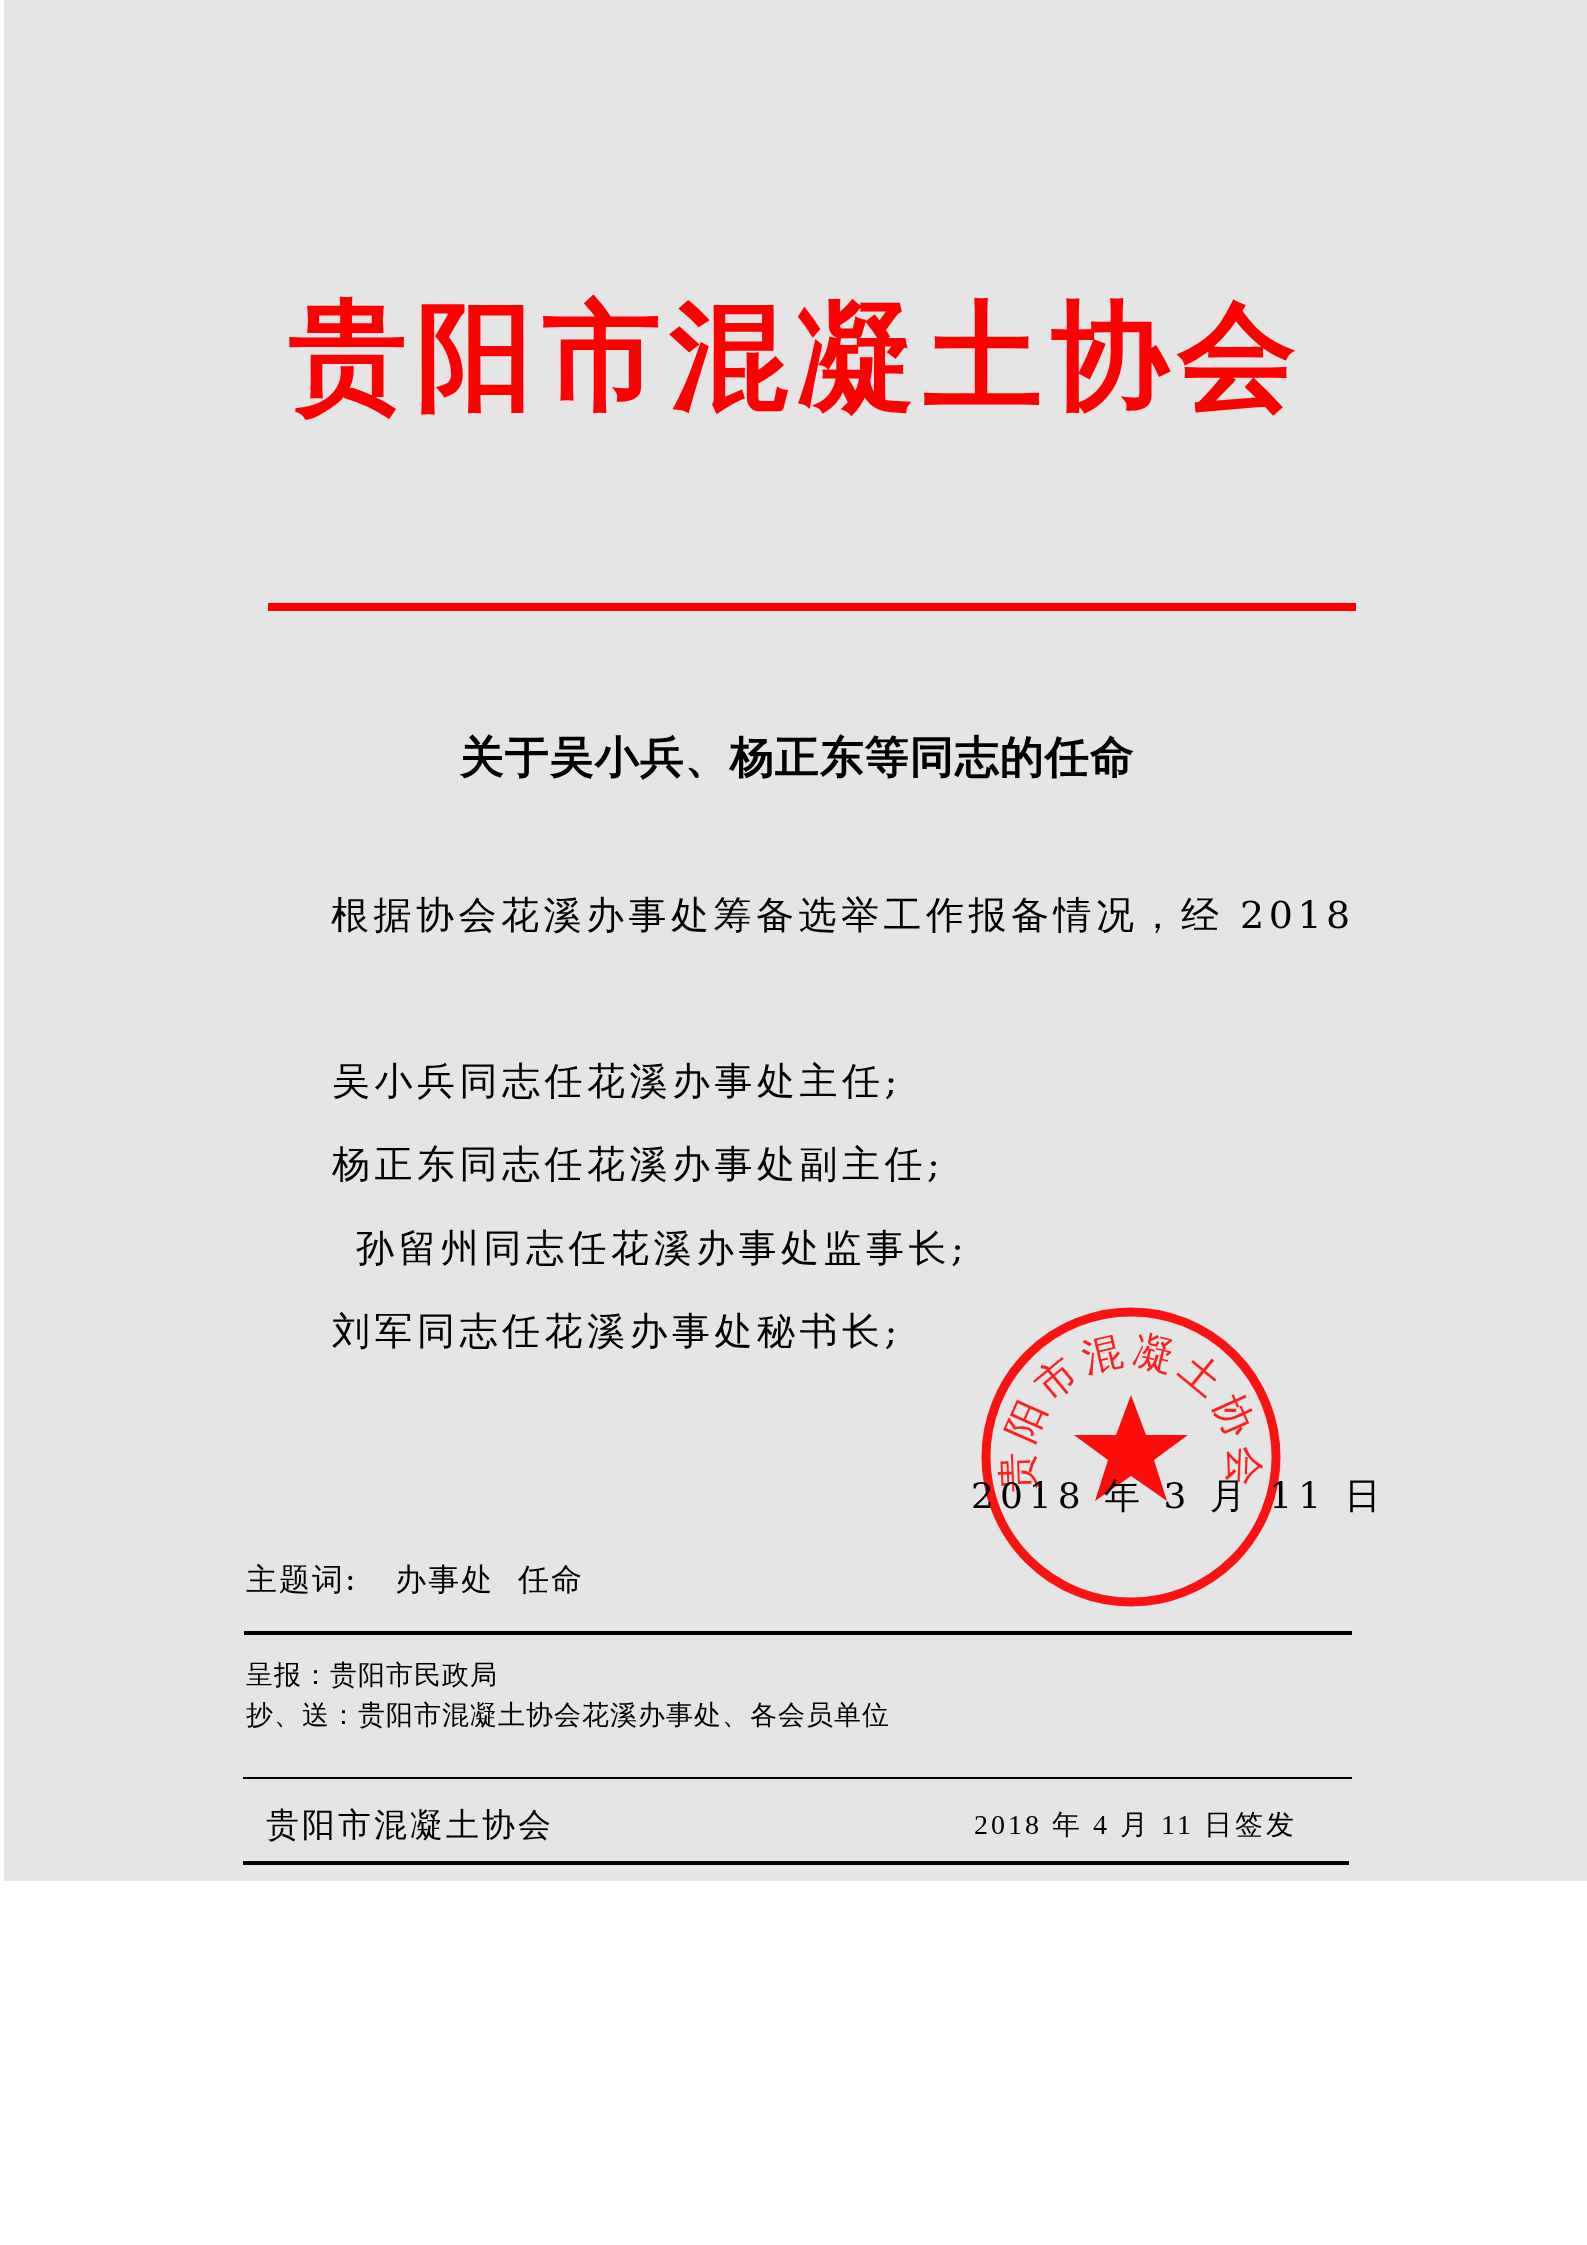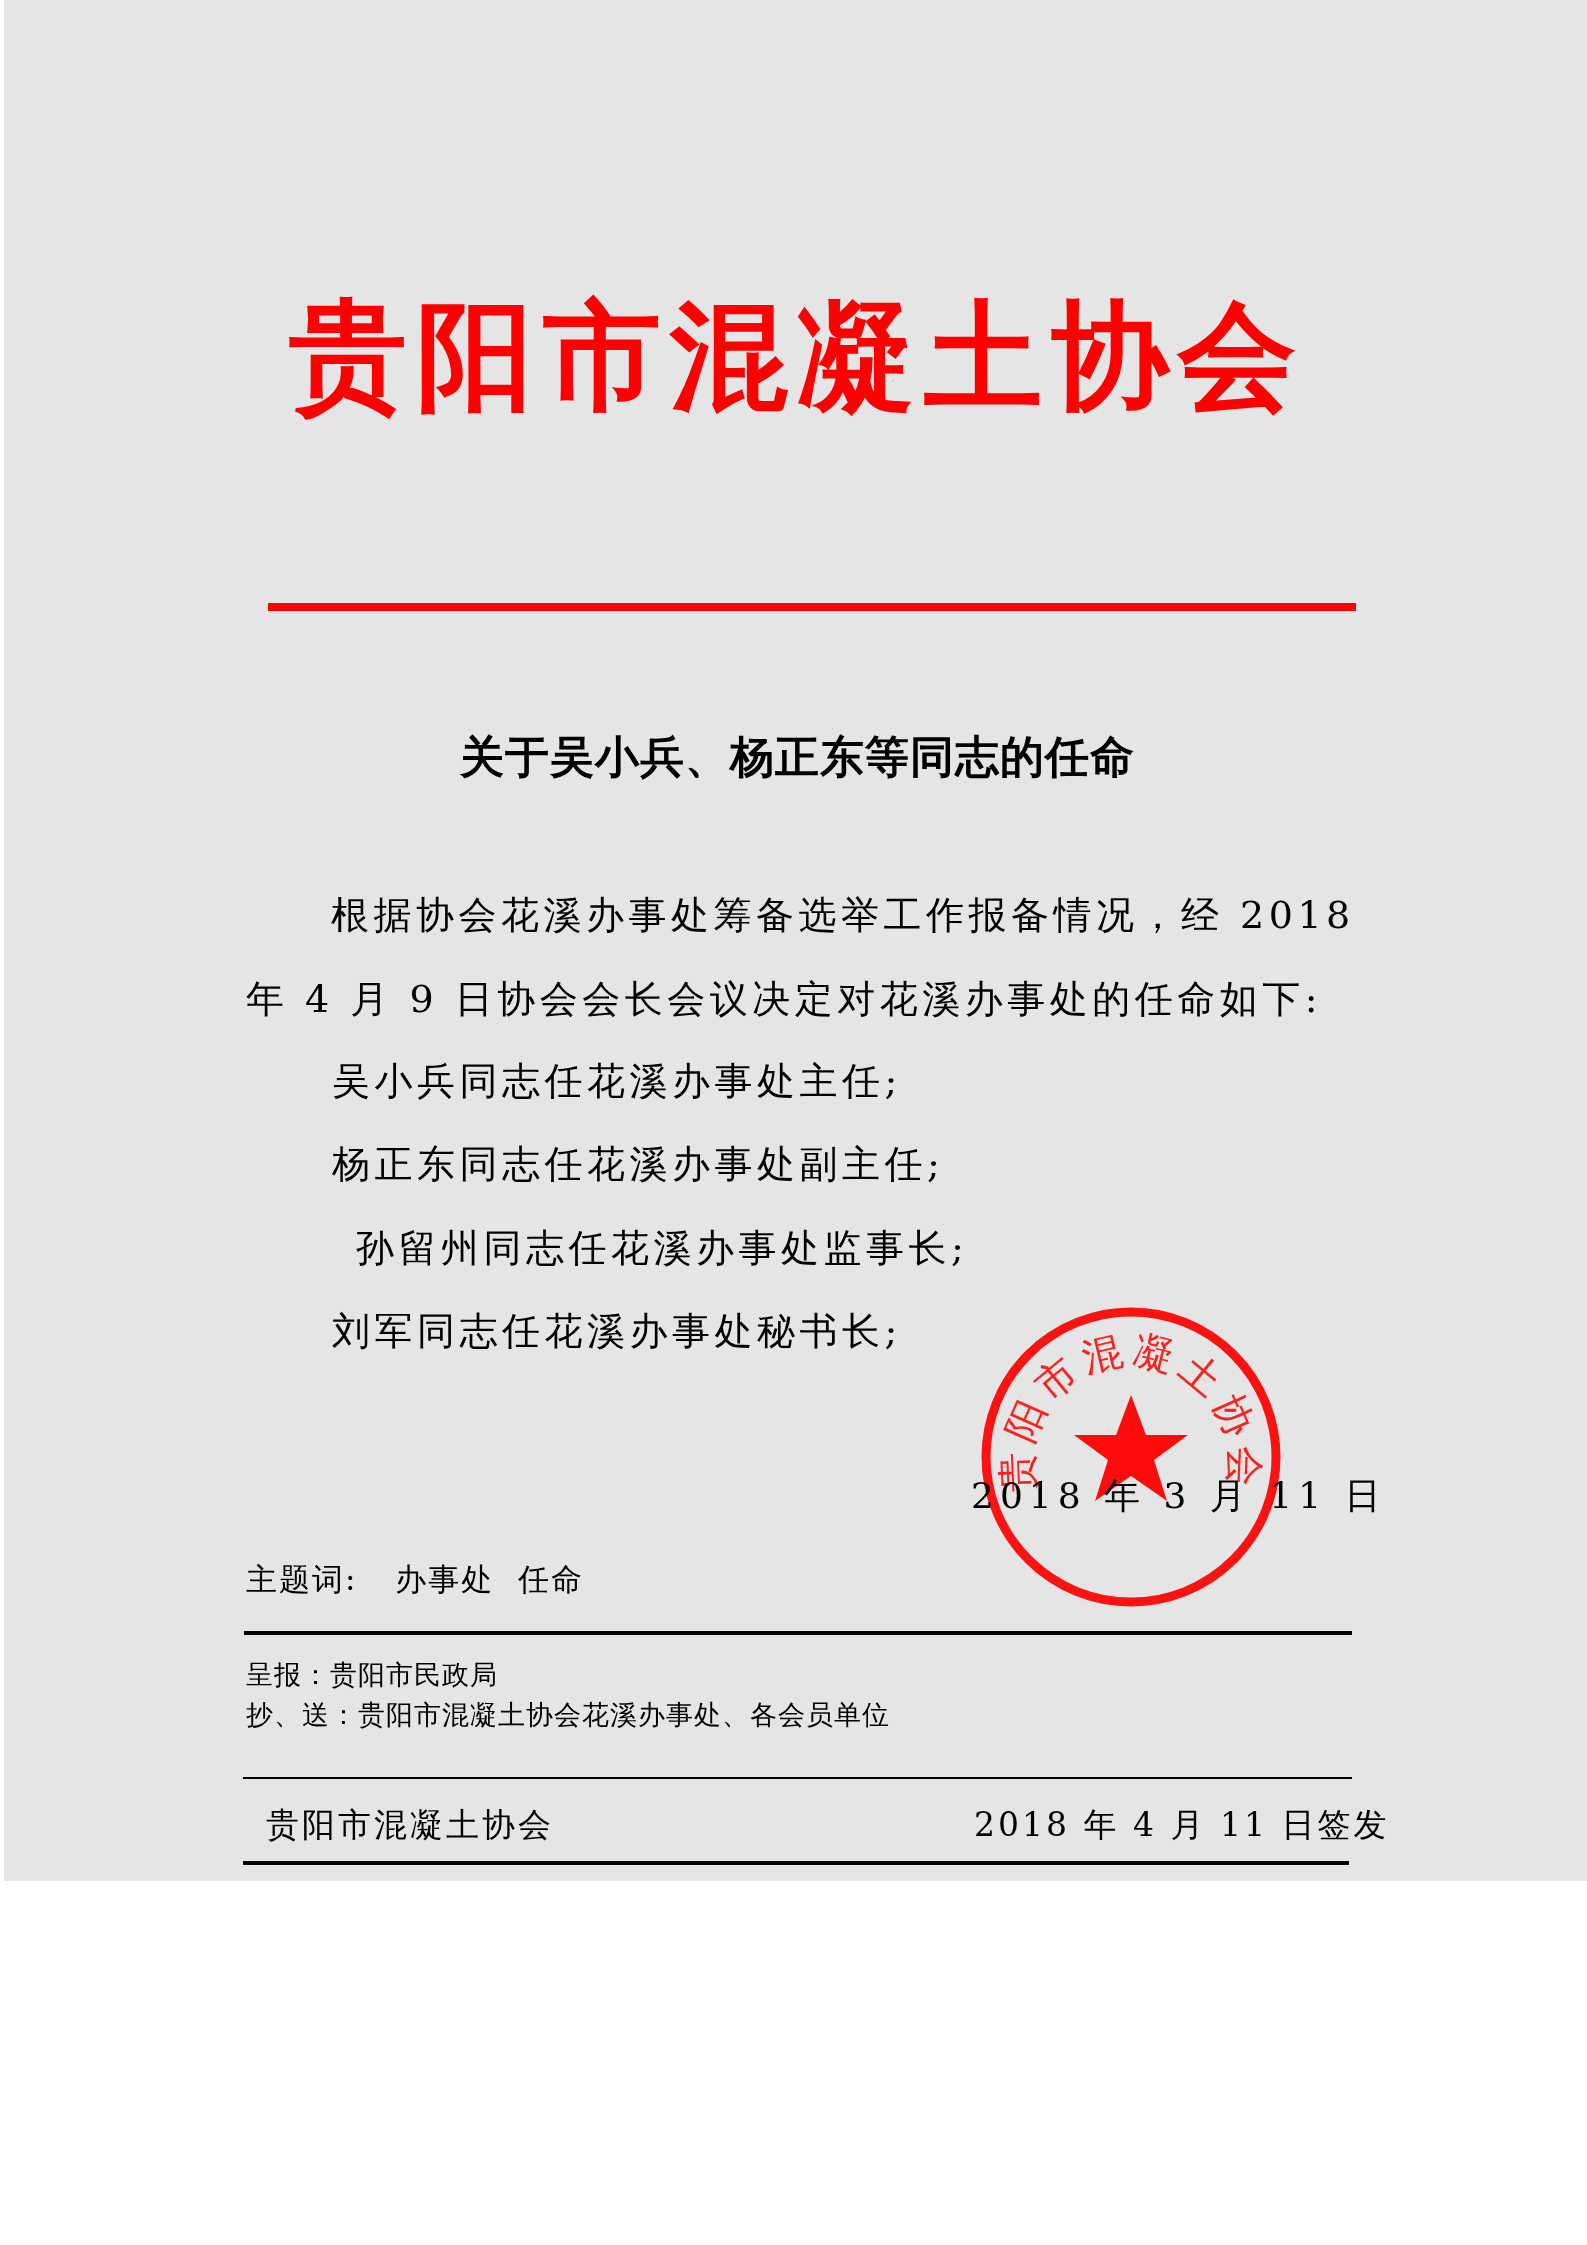--- a/index.html
+++ b/index.html
@@ -37,37 +37,36 @@
 
   .seal { left: 977px; top: 1307px; width: 300px; height: 300px; }
   .sign-date { left: 967px; top: 1472px; font-size: 36px; line-height: 48px; letter-spacing: 6px; }
 
   .keywords { left: 242px; top: 1558px; font-size: 31px; line-height: 42px; letter-spacing: 2px; }
   .rule-black-1 { left: 240px; top: 1631px; width: 1108px; height: 4px; background: #000; }
   .dist-1 { left: 242px; top: 1656px; font-size: 27px; line-height: 38px; letter-spacing: 1px; }
   .dist-2 { left: 242px; top: 1696px; font-size: 27px; line-height: 38px; letter-spacing: 1px; }
   .rule-black-2 { left: 239px; top: 1777px; width: 1109px; height: 2px; background: #000; }
   .footer-org { left: 262px; top: 1802px; font-size: 33px; line-height: 46px; letter-spacing: 3px; }
-  .footer-date { left: 970px; top: 1802px; font-size: 33px; line-height: 46px; letter-spacing: 3px; }
+  .footer-date { left: 970px; top: 1802px; font-size: 28px; line-height: 46px; letter-spacing: 3px; font-family: Liberation Serif, serif; }
   .rule-black-3 { left: 239px; top: 1861px; width: 1106px; height: 4px; background: #000; }
 </style>
 </head>
 <body>
 
 <div class="page">
 
   <div class="abs org-title">贵阳市混凝土协会</div>
 
 
   <div class="abs red-rule"></div>
 
   <div class="abs sans doc-heading">关于吴小兵、杨正东等同志的任命</div>
 
   <div class="abs serif body-line p1">根据协会花溪办事处筹备选举工作报备情况，经 2018</div>
-  <div class="abs serif body-line p2">年 4 月 9 日协会会长会议决定对花溪办事处的任命如下:</div>
 
   <div class="abs serif body-line a1">吴小兵同志任花溪办事处主任;</div>
   <div class="abs serif body-line a2">杨正东同志任花溪办事处副主任;</div>
   <div class="abs serif body-line a3">孙留州同志任花溪办事处监事长;</div>
   <div class="abs serif body-line a4">刘军同志任花溪办事处秘书长;</div>
 
   <div class="abs seal">
     <svg width="300" height="300" viewBox="0 0 300 300" xmlns="http://www.w3.org/2000/svg">
       <defs>
         <path id="sealArc" d="M 62 205 A 100 100 0 1 1 238 205" fill="none"></path>

